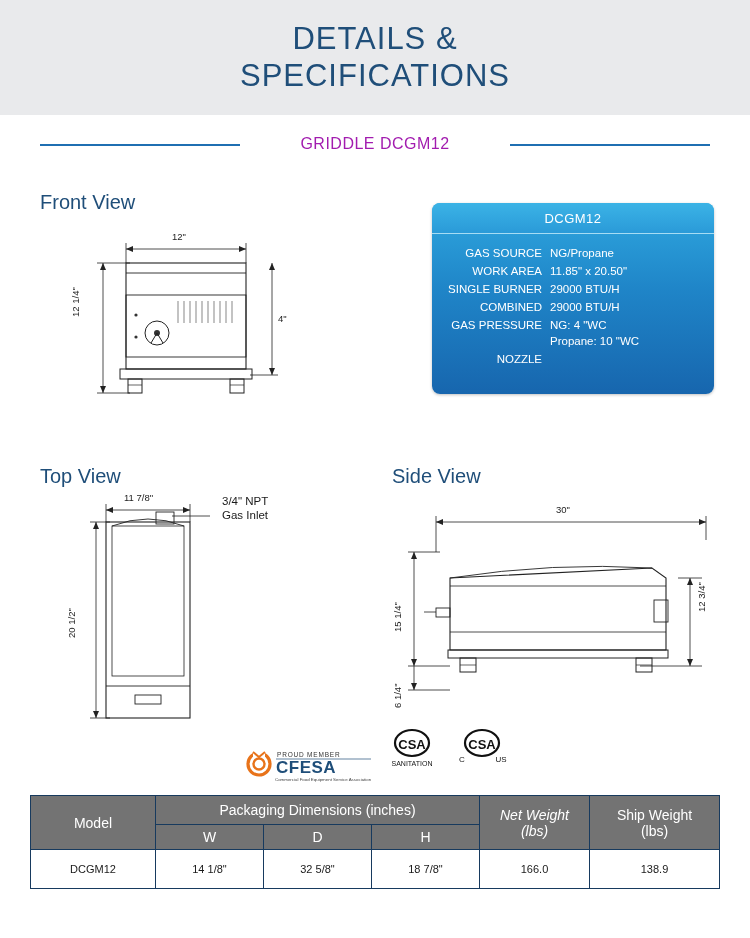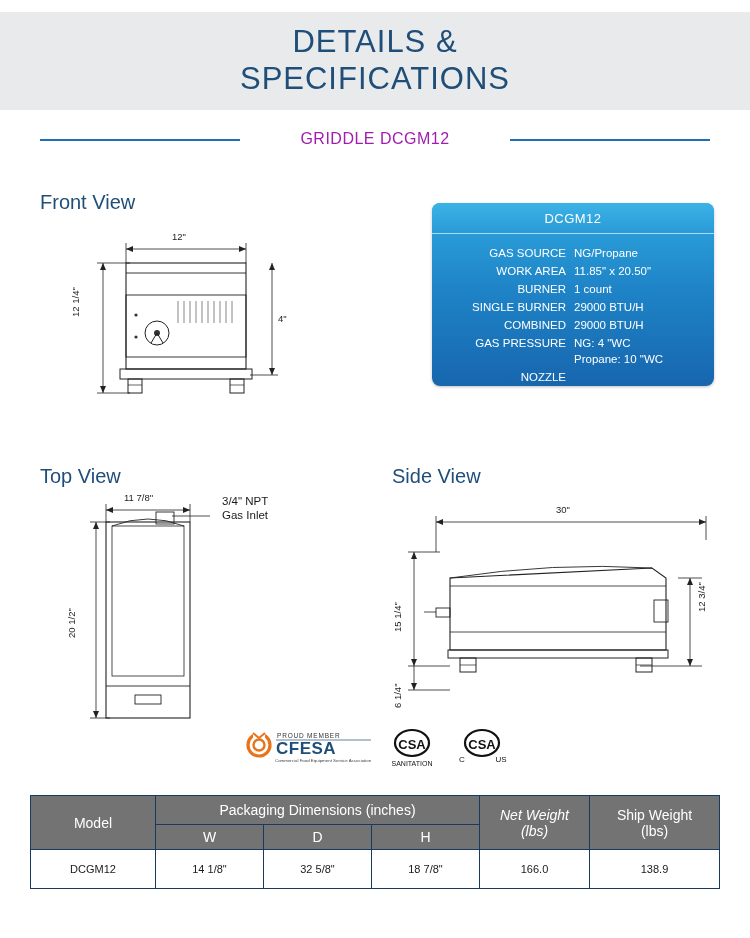--- a/index.html
+++ b/index.html
@@ -12,26 +12,25 @@
     background: #ffffff;
     font-family: "Liberation Sans", sans-serif;
     color: #1a1a1a;
     position: relative;
     overflow: hidden;
   }
 
   
   .header {
     position: relative;
-    height: 98px;
+    height: 115px;
     background: #e9eaec;
     display: flex;
     align-items: center;
     justify-content: center;
-    margin-top: 12px;
   }
   .header-title {
     text-align: center;
     color: #1f4e79;
     font-size: 31px;
     letter-spacing: 1px;
     line-height: 1.18;
     font-weight: 400;
   }
   .header-title .l2 { display: block; }
@@ -79,22 +78,21 @@
   .spec-head {
     text-align: center;
     color: #ffffff;
     font-size: 13px;
     padding: 8px 0 7px;
     background: linear-gradient(180deg, #3bb3e6 0%, #2a9ad8 100%);
     border-bottom: 1px solid rgba(255,255,255,0.55);
     letter-spacing: 0.5px;
   }
   .spec-rows {
-    padding: 10px 0 0;
-    margin-left: 24px;
+    padding: 10px 0 26px;
   }
   .spec-row {
     display: flex;
     color: #ffffff;
     font-size: 11.5px;
     line-height: 16px;
     padding: 1px 0;
   }
   .spec-k {
     width: 110px;
@@ -189,24 +187,20 @@
 <div class="spec-panel">
   <div class="spec-head">DCGM12</div>
   <div class="spec-rows">
     <div class="spec-row">
       <div class="spec-k">GAS SOURCE</div>
       <div class="spec-v">NG/Propane</div>
     </div>
     <div class="spec-row">
       <div class="spec-k">WORK AREA</div>
       <div class="spec-v">11.85" x 20.50"</div>
-    </div>
-    <div class="spec-row">
-      <div class="spec-k">BURNER</div>
-      <div class="spec-v">1 count</div>
     </div>
     <div class="spec-row">
       <div class="spec-k">SINGLE BURNER</div>
       <div class="spec-v">29000 BTU/H</div>
     </div>
     <div class="spec-row">
       <div class="spec-k">COMBINED</div>
       <div class="spec-v">29000 BTU/H</div>
     </div>
     <div class="spec-row">
@@ -355,21 +349,21 @@
     <line class="st" x1="246" y1="175" x2="262" y2="175" stroke-width="0.7"></line>
   </svg>
   <div class="dim-text" style="left:166px; top:14px;">30"</div>
   <div class="dim-text" style="left:2px; top:142px; transform:rotate(-90deg); transform-origin:left top; white-space:nowrap;">15 1/4"</div>
   <div class="dim-text" style="left:2px; top:218px; transform:rotate(-90deg); transform-origin:left top; white-space:nowrap;">6 1/4"</div>
   <div class="dim-text" style="left:306px; top:122px; transform:rotate(-90deg); transform-origin:left top; white-space:nowrap;">12 3/4"</div>
 </div>
 
 <div class="logos">
 
-  <div style="position:absolute; left:0; top:0; width:132px; height:38px;">
+  <div style="position:absolute; left:0; top:19px; width:132px; height:38px;">
     <svg width="132" height="38" viewBox="0 0 132 38">
       <g>
         <circle cx="16" cy="17" r="11" fill="none" stroke="#e8731a" stroke-width="3.2"></circle>
         <circle cx="16" cy="17" r="5.5" fill="none" stroke="#e8731a" stroke-width="2.4"></circle>
         <rect x="10" y="3" width="12" height="7" fill="#ffffff"></rect>
         <path d="M10 5 l6 5 l6 -5" fill="none" stroke="#e8731a" stroke-width="2"></path>
       </g>
       <text class="cfesa-text" x="34" y="10" font-size="6.5" fill="#333" letter-spacing="0.8">PROUD MEMBER</text>
       <text class="cfesa-text" x="33" y="26" font-size="17" font-weight="bold" fill="#1f4e79" letter-spacing="0.5">CFESA</text>
       <text class="cfesa-text" x="32" y="34" font-size="4.4" fill="#444">Commercial Food Equipment Service Association</text>

